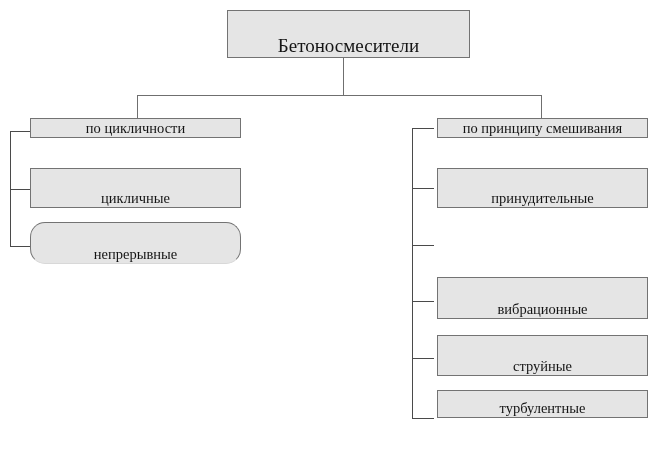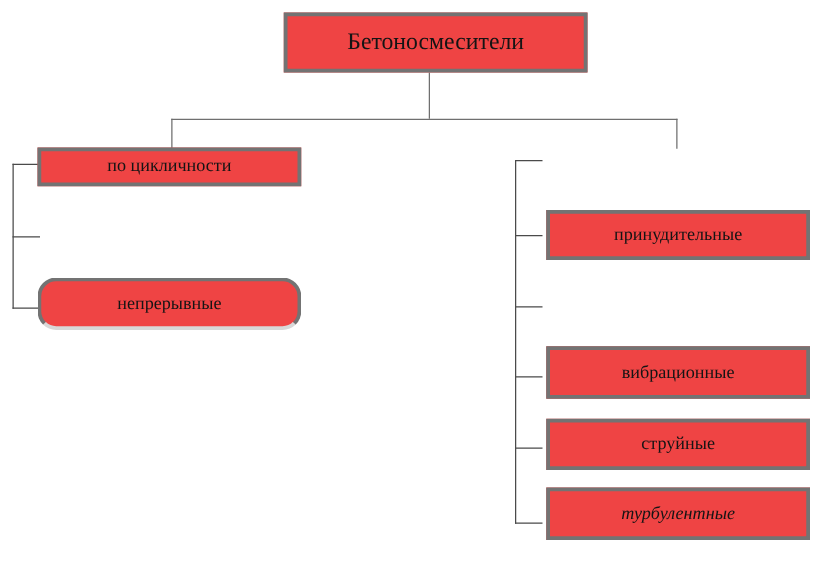--- a/index.html
+++ b/index.html
@@ -17,24 +17,24 @@
     width: 654px;
     height: 449px;
     background: #ffffff;
     overflow: hidden;
   }
 
   
   .node-box {
     position: absolute;
     box-sizing: border-box;
-    border: 3px solid #737373;
-    background: #ef4444;
+    border: 1px solid #737373;
+    background: #e5e5e5;
     display: flex;
-    align-items: center;
+    align-items: flex-end;
     justify-content: center;
     text-align: center;
     line-height: 1.15;
     color: #141414;
     z-index: 3;
   }
   .node-label {
     display: block;
     padding: 0 4px;
     white-space: nowrap;
@@ -53,26 +53,26 @@
   }
   .leaf-box {
     font-size: 14.5px;
   }
 
   
   .col-left  { left: 30px;  width: 211px; }
   
   .col-right { left: 437px; width: 211px; }
 
-  .row-a { top: 118px; height: 31px; }
+  .row-a { top: 118px; height: 20px; }
   .row-b { top: 168px; height: 40px; }
   .row-c { top: 222px; height: 42px; border-radius: 15px; }
   .row-d { top: 277px; height: 42px; }
   .row-e { top: 335px; height: 41px; }
-  .row-f { top: 390px; height: 42px; font-style: italic; }
+  .row-f { top: 390px; height: 28px; }
 
   
   .faded-bottom { border-bottom-color: #d8d8d8; }
 
   
   .conn {
     position: absolute;
     background: #6f6f6f;
     z-index: 1;
   }
@@ -115,29 +115,35 @@
   </div>
 
   <div class="conn conn-v stem-root"></div>
   <div class="conn conn-h bar-main"></div>
   <div class="conn conn-v drop-left"></div>
   <div class="conn conn-v drop-right"></div>
 
   <div class="node-box branch-box col-left row-a">
     <span class="node-label">по цикличности</span>
   </div>
+  <div class="node-box leaf-box col-left row-b">
+    <span class="node-label">цикличные</span>
+  </div>
   <div class="node-box leaf-box col-left row-c faded-bottom">
     <span class="node-label">непрерывные</span>
   </div>
 
   <div class="conn bracket-spine spine-left"></div>
   <div class="conn bracket-tick tick-l1"></div>
   <div class="conn bracket-tick tick-l2"></div>
   <div class="conn bracket-tick tick-l3"></div>
 
+  <div class="node-box branch-box col-right row-a">
+    <span class="node-label">по принципу смешивания</span>
+  </div>
   <div class="node-box leaf-box col-right row-b">
     <span class="node-label">принудительные</span>
   </div>
   <div class="node-box leaf-box col-right row-d">
     <span class="node-label">вибрационные</span>
   </div>
   <div class="node-box leaf-box col-right row-e">
     <span class="node-label">струйные</span>
   </div>
   <div class="node-box leaf-box col-right row-f">

